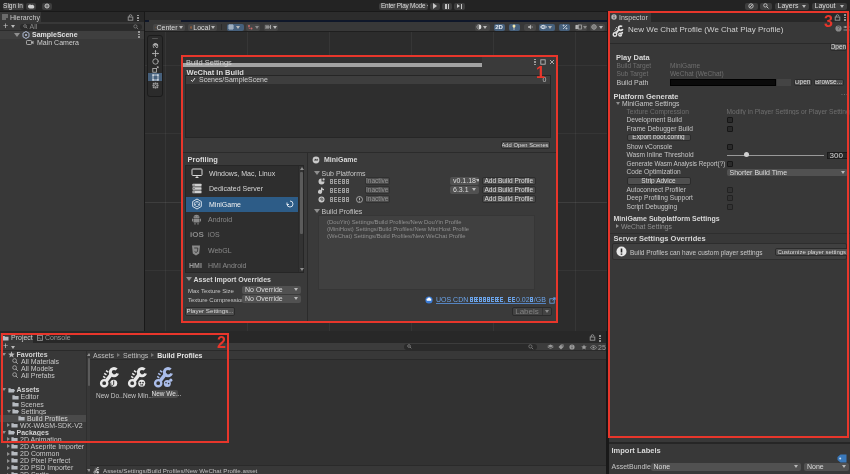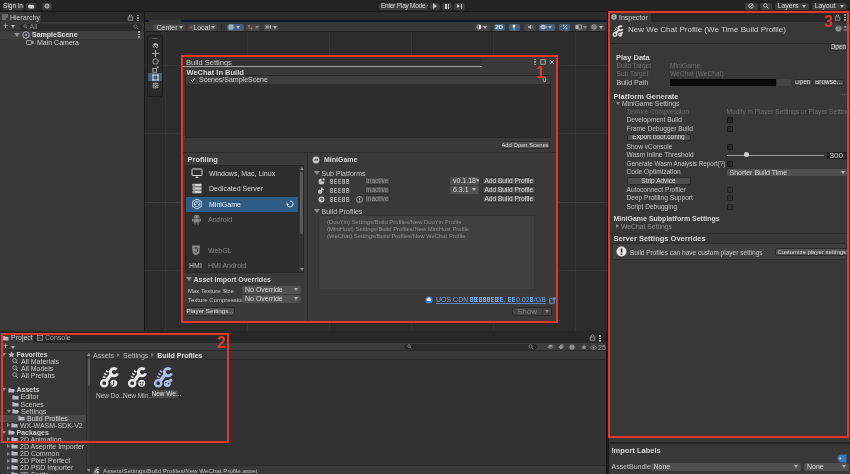--- a/index.html
+++ b/index.html
@@ -312,21 +312,21 @@
             <rect x="1.2" y="1.2" width="4.6" height="4.6" fill="none" stroke="#bdbdbd" stroke-width="0.7"></rect>
             <circle cx="3.5" cy="3.5" r="1.1" fill="none" stroke="#bdbdbd" stroke-width="0.7"></circle>
             <path d="M3.5 0.5v1 M3.5 5.5v1 M0.5 3.5h1 M5.5 3.5h1" stroke="#bdbdbd" stroke-width="0.7"></path>
           </svg>
     </div>
   </div>
 </div>
 
 <div id="bwin" class="a" style="left:182px;top:56.5px;width:375.5px;height:266px;background:#3a3a3a;font-size:7px;white-space:nowrap">
 
-  <div class="a" style="left:0;top:0;width:300px;height:10.5px;background:#323232;border-bottom:1px solid #a3a3a3">
+  <div class="a" style="left:0;top:0;width:300px;height:10.5px;background:#323232;border-bottom:4px solid #a3a3a3">
     <span class="a" style="left:4px;top:1.5px;font-size:7.5px;color:#cfcfcf">Build Settings</span>
     <div class="a kebab" style="left:352px;top:2px">
           <i></i>
           <i></i>
           <i></i>
         </div>
     <svg class="a" style="left:358px;top:2.5px" width="6" height="6" viewBox="0 0 6 6">
           <rect x="0.8" y="0.8" width="4.4" height="4.4" fill="none" stroke="#b5b5b5" stroke-width="0.9"></rect>
         </svg>
     <svg class="a" style="left:366.5px;top:2.5px" width="6" height="6" viewBox="0 0 6 6">
@@ -384,20 +384,24 @@
             <circle cx="4" cy="2.8" r="0.45" fill="#2e2e2e"></circle>
             <circle cx="7" cy="2.8" r="0.45" fill="#2e2e2e"></circle>
             <rect x="2.5" y="4.6" width="6" height="4" rx="0.6" fill="#8a8a8a"></rect>
             <rect x="1" y="4.6" width="1" height="3" rx="0.5" fill="#8a8a8a"></rect>
             <rect x="9" y="4.6" width="1" height="3" rx="0.5" fill="#8a8a8a"></rect>
             <rect x="3.5" y="9" width="1" height="1.6" fill="#8a8a8a"></rect>
             <rect x="6.5" y="9" width="1" height="1.6" fill="#8a8a8a"></rect>
           </svg>
       <span style="margin-left:6px;color:#8a8a8a;font-size:7px">Android</span>
     </div>
+    <div class="a" style="left:0;top:61.2px;width:111.5px;height:15.3px;display:flex;align-items:center">
+      <span style="margin-left:4px;color:#8a8a8a;font-size:8px;font-weight:bold;width:13px">iOS</span>
+      <span style="margin-left:5px;color:#8a8a8a;font-size:7px">iOS</span>
+    </div>
     <div class="a" style="left:0;top:76.5px;width:111.5px;height:15.3px;display:flex;align-items:center">
       <svg style="margin-left:5px" width="10" height="11" viewBox="0 0 10 11">
             <path d="M1 0.5 h8 l-0.8 8 L5 10.5 L1.8 8.5 z" fill="#8a8a8a"></path>
             <path d="M3.2 3 h3.6 l-0.3 3.5 L5 7.5 L3.6 6.5" fill="none" stroke="#2e2e2e" stroke-width="0.8"></path>
           </svg>
       <span style="margin-left:7px;color:#8a8a8a;font-size:7px">WebGL</span>
     </div>
     <div class="a" style="left:0;top:91.8px;width:111.5px;height:15.3px;display:flex;align-items:center">
       <span style="margin-left:3px;color:#9a9a9a;font-size:7px;font-weight:bold;width:15px">HMI</span>
       <span style="margin-left:4px;color:#8a8a8a;font-size:7px">HMI Android</span>
@@ -495,21 +499,21 @@
           <path d="M2.2 4.8 a1.2 1.2 0 0 1 0.4-2.3 a1.7 1.7 0 0 1 3.2 0.4 a1 1 0 0 1 -0.2 1.9 z" fill="#fff"></path>
         </svg>
     <span style="margin-left:3px;color:#6ba3e8;font-size:7px;border-bottom:1px solid #5584c2;padding-bottom:0px">UOS CDN&nbsp;<span class="zh"></span><span class="zh"></span><span class="zh"></span><span class="zh"></span><span class="zh"></span><span class="zh"></span><span class="zh"></span><span class="zh"></span>, <span class="zh"></span><span class="zh"></span>0.02<span class="zh"></span>/GB</span>
     <svg style="margin-left:3px" width="7" height="7" viewBox="0 0 7 7">
           <rect x="0.8" y="1.8" width="4.4" height="4.4" fill="none" stroke="#6ba3e8" stroke-width="0.8"></rect>
           <path d="M3.5 3.5 L6.2 0.8 M4.2 0.8 h2 v2" fill="none" stroke="#6ba3e8" stroke-width="0.8"></path>
         </svg>
   </div>
 
   <div class="a" style="left:329.5px;top:250px;width:40px;height:9px;background:#434343;border:1px solid #2b2b2b;border-radius:2px;display:flex;align-items:center">
-    <span style="flex:1;text-align:center;color:#828282;font-size:8px">Show</span>
+    <span style="flex:1;text-align:center;color:#828282;font-size:8px">Labels</span>
     <i style="width:1px;height:7px;background:#343434"></i>
     <span class="ar" style="margin:0 2px;border-top-color:#8a8a8a"></span>
   </div>
 </div>
 
 <div class="a redbox" style="left:180.5px;top:55px;width:377px;height:267.5px"></div>
 <div class="a rednum" style="left:536px;top:65px">1</div>
 
 <div id="proj" class="a" style="left:0;top:331px;width:606px;height:143px;background:#383838;font-size:7.5px;white-space:nowrap">
 
@@ -767,21 +771,21 @@
 
   <div class="a" style="left:0;top:10px;width:241px;height:22px;background:#383838;border-bottom:1px solid #2a2a2a">
     <svg class="a" style="left:3px;top:2.5px;color:#e4e4e4" width="12" height="13" viewBox="0 0 21 22">
       <use href="#wr"></use>
       <path d="M14.6 5.4 L21 -0.8 L21.5 7 Z" fill="#383838"></path>
       <circle cx="14.3" cy="16.5" r="3.6" fill="#e4e4e4"></circle>
       <circle cx="17.8" cy="13.2" r="1.7" fill="#e4e4e4"></circle>
       <circle cx="13" cy="15.8" r="0.8" fill="#383838"></circle>
           <circle cx="15.6" cy="16.6" r="0.8" fill="#383838"></circle>
     </svg>
-    <span class="a" style="left:19px;top:2.5px;color:#cfcfcf;font-size:8px">New We Chat Profile (We Time Build Profile)</span>
+    <span class="a" style="left:19px;top:2.5px;color:#cfcfcf;font-size:8px">New We Chat Profile (We Chat Play Profile)</span>
     <svg class="a" style="left:226px;top:2.5px" width="7" height="7" viewBox="0 0 7 7">
           <circle cx="3.5" cy="3.5" r="3.1" fill="#8a8a8a"></circle>
           <text x="3.5" y="5.2" text-anchor="middle" font-size="4.6" fill="#383838" font-family="Liberation Sans">?</text>
         </svg>
     <svg class="a" style="left:233.5px;top:2.5px" width="7" height="7" viewBox="0 0 7 7">
           <path d="M0.5 2 h6 M0.5 5 h6" stroke="#999" stroke-width="0.9"></path>
           <circle cx="2.3" cy="2" r="1" fill="#999"></circle>
           <circle cx="4.7" cy="5" r="1" fill="#999"></circle>
         </svg>
     <div class="a kebab" style="left:238.5px;top:3px">

